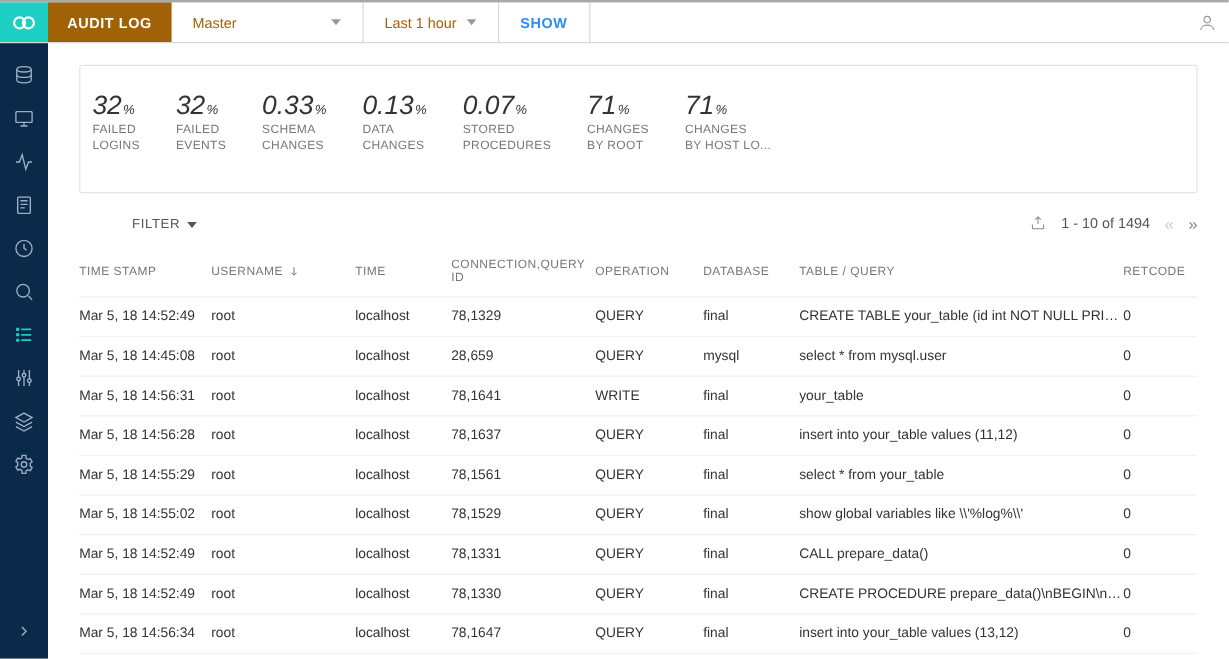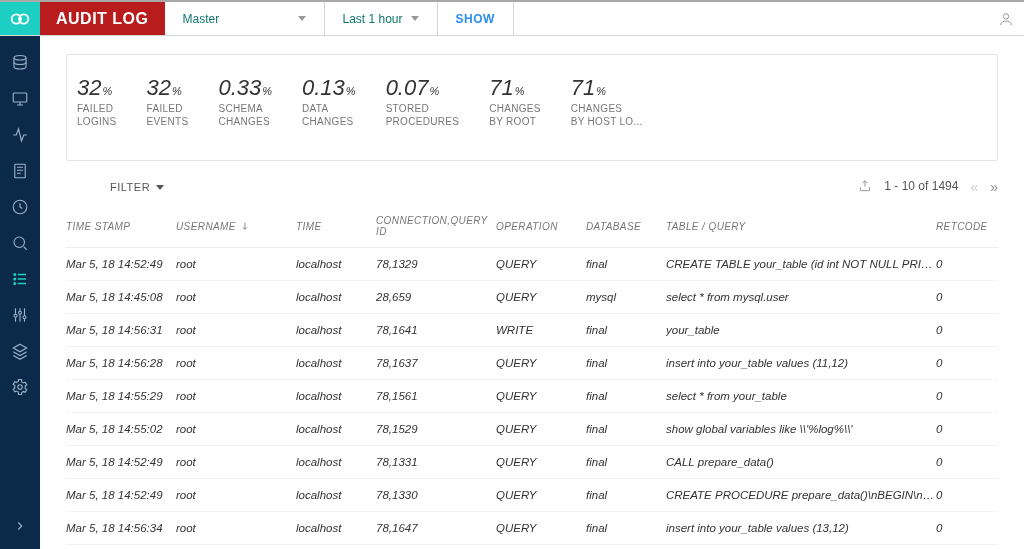--- a/index.html
+++ b/index.html
@@ -1,21 +1,21 @@
 <!DOCTYPE html>
 <html><head>
 <meta charset="utf-8">
 <style>
   * { box-sizing: border-box; margin: 0; padding: 0; }
   body { font-family: -apple-system, BlinkMacSystemFont, "Segoe UI", Arial, sans-serif; font-size: 12px; color: #333; background: #fff; width: 1024px; height: 549px; overflow: hidden; }
   .topbar { height: 36px; border-bottom: 1px solid #d7d7d7; border-top: 2px solid #a8a8a8; display: flex; align-items: stretch; }
   .topbar-logo { width: 40px; background: #1dcfc3; display: flex; align-items: center; justify-content: center; }
   .topbar-logo svg { width: 22px; height: 22px; fill: #fff; }
-  .topbar-title { background: #b91c1c; color: #fff; font-size: 16px; font-weight: 600; letter-spacing: 0.5px; display: flex; align-items: center; padding: 0 16px; }
-  .topbar-select { border-right: 1px solid #d7d7d7; padding: 0 18px; display: flex; align-items: center; position: relative; min-width: 160px; cursor: pointer; font-size: 12px; color: #0f766e; }
+  .topbar-title { background: #a16207; color: #fff; font-size: 12px; font-weight: 600; letter-spacing: 0.5px; display: flex; align-items: center; padding: 0 16px; }
+  .topbar-select { border-right: 1px solid #d7d7d7; padding: 0 18px; display: flex; align-items: center; position: relative; min-width: 160px; cursor: pointer; font-size: 12px; color: #a16207; }
   .topbar-select .chev { margin-left: auto; color: #999; }
   .topbar-show { padding: 0 18px; display: flex; align-items: center; font-size: 12px; color: #2b8ef0; font-weight: 600; letter-spacing: 0.5px; cursor: pointer; border-right: 1px solid #d7d7d7;}
   .topbar-user { margin-left: auto; width: 36px; display: flex; align-items: center; justify-content: center; color: #999; cursor: pointer; }
   .shell { display: flex; height: calc(549px - 36px); }
   .sidebar { width: 40px; background: #0b2a4a; display: flex; flex-direction: column; align-items: center; padding-top: 18px; gap: 18px; position: relative; }
   .sidebar .icon { width: 18px; height: 18px; color: #9cb1c7; cursor: pointer; display: flex; align-items: center; justify-content: center; }
   .sidebar .icon.active { color: #1dcfc3; }
   .sidebar .expander { position: absolute; bottom: 14px; color: #9cb1c7; cursor: pointer; }
   .content { flex: 1; padding: 18px 26px 0 26px; overflow: hidden; }
   .stats-card { border: 1px solid #e4e4e4; border-radius: 2px; padding: 20px 0 32px 0; display: flex; gap: 26px; }
@@ -23,21 +23,21 @@
   .stat:first-child { padding-left: 10px; }
   .stat-val { font-size: 22px; font-weight: 300; color: #333; display: flex; align-items: baseline; white-space: nowrap; font-style: italic; }
   .stat-val .small { font-size: 11px; margin-left: 1px; }
   .stat-label { font-size: 10px; color: #777; letter-spacing: 0.3px; line-height: 1.25; margin-top: 2px; white-space: pre-line; }
   .list-controls { display: flex; align-items: center; margin: 18px 0 12px 0; }
   .filter-btn { font-size: 11px; letter-spacing: 0.5px; color: #555; cursor: pointer; display: inline-flex; align-items: center; gap: 6px; margin-left: 44px; }
   .pager { margin-left: auto; display: flex; align-items: flex-start; gap: 12px; font-size: 12px; color: #555; }
   .pager .icon-btn { color: #888; cursor: pointer; }
   .pager .disabled { color: #ccc; cursor: default; }
   .table { width: 100%; }
-  .table-header, .table-row { display: grid; grid-template-columns: 110px 120px 80px 120px 90px 80px 270px 50px; align-items: center; font-size: 11.5px; font-style: italic; }
+  .table-header, .table-row { display: grid; grid-template-columns: 110px 120px 80px 120px 90px 80px 270px 50px; align-items: center; font-size: 11.5px; }
   .table-header { font-size: 10px; color: #777; letter-spacing: 0.4px; padding: 8px 0 10px 0; border-bottom: 1px solid #eee; }
   .table-header .sorted { display: inline-flex; align-items: center; gap: 4px; }
   .table-row { padding: 10px 0; border-bottom: 1px solid #f1f1f1; color: #333; }
   .table-row .truncate { white-space: nowrap; overflow: hidden; text-overflow: ellipsis; }
   .chev-down { display: inline-block; width: 0; height: 0; border-left: 4px solid transparent; border-right: 4px solid transparent; border-top: 5px solid currentColor; }
   .chev-right-dbl::before { content: "»"; font-size: 14px; }
   .chev-left-dbl::before { content: "«"; font-size: 14px; }
   svg { display: block; }
 </style>
 </head>

